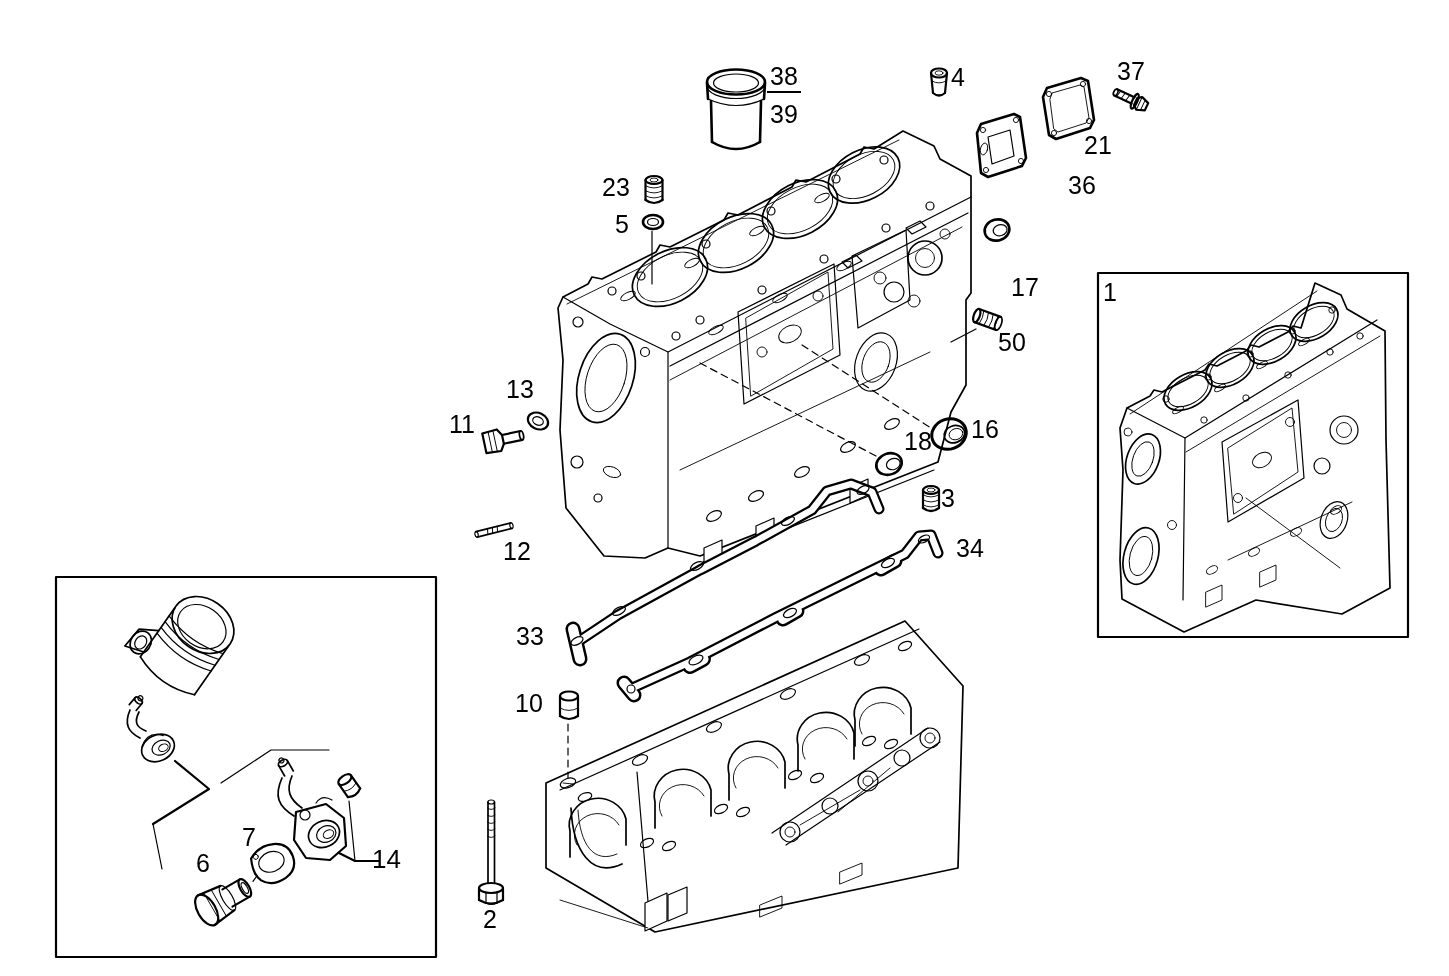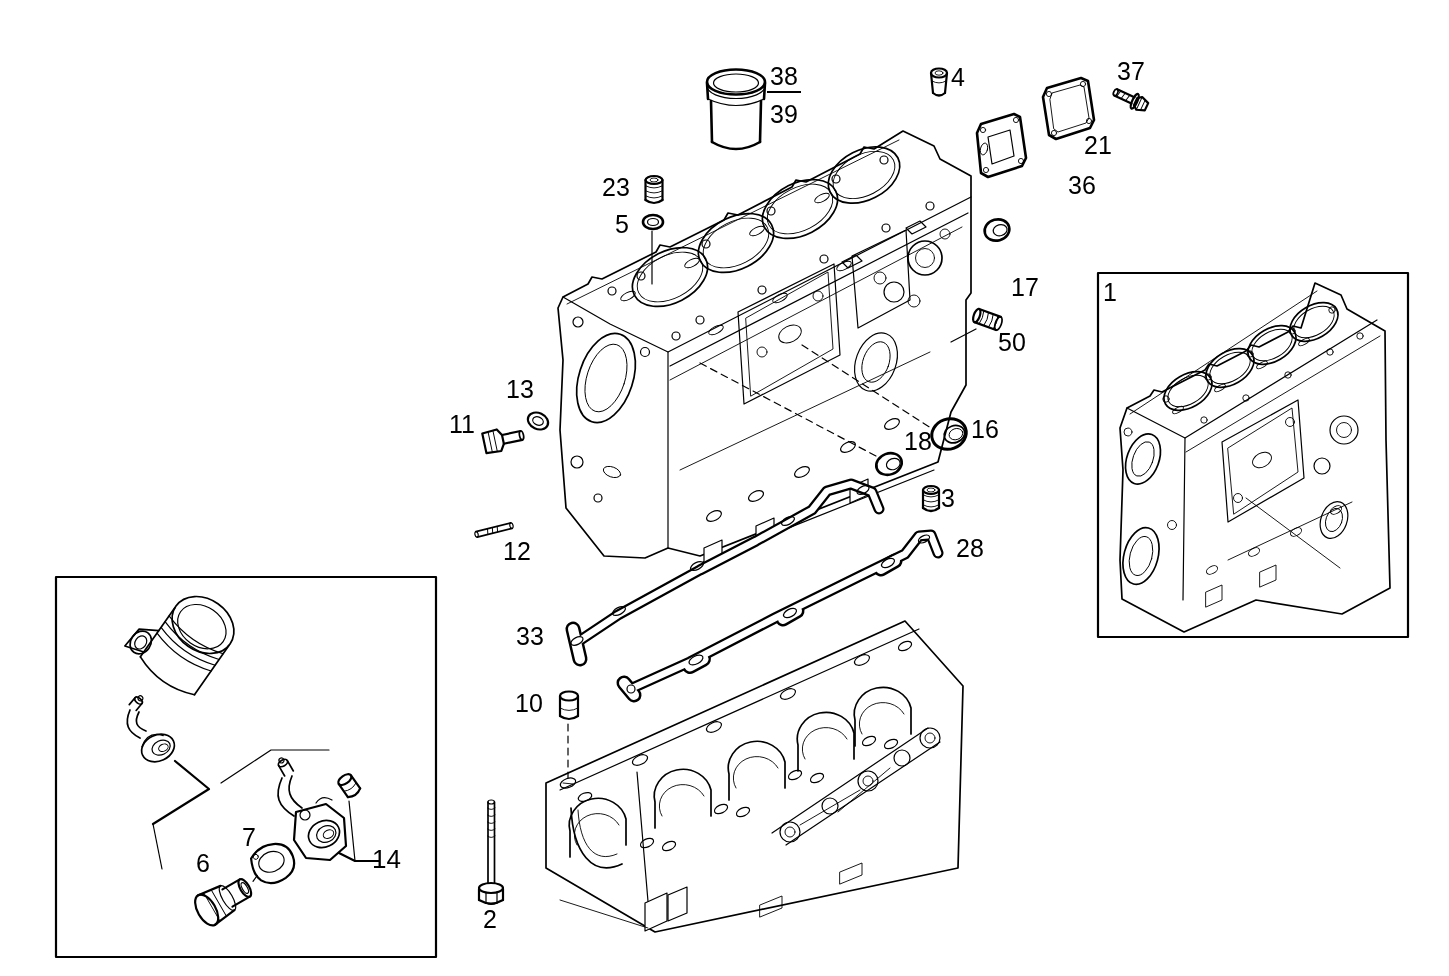--- a/index.html
+++ b/index.html
@@ -499,21 +499,21 @@
       <div class="callout" style="left: 1011px; top: 237px; font-size: 25px; margin-top: 37px;">17</div>
       <div class="callout" style="left: 602px; top: 174px; font-size: 25px;">23</div>
       <div class="callout" style="left: 615px; top: 211px; font-size: 25px;">5</div>
       <div class="callout" style="left: 998px; top: 329px; font-size: 25px;">50</div>
       <div class="callout" style="left: 1103px; top: 279px; font-size: 25px;">1</div>
       <div class="callout" style="left: 506px; top: 376px; font-size: 25px;">13</div>
       <div class="callout" style="left: 449px; top: 411px; font-size: 25px;">11</div>
       <div class="callout" style="left: 971px; top: 416px; font-size: 25px;">16</div>
       <div class="callout" style="left: 904px; top: 428px; font-size: 25px;">18</div>
       <div class="callout" style="left: 941px; top: 485px; font-size: 25px;">3</div>
-      <div class="callout" style="left: 956px; top: 535px; font-size: 25px;">28</div>
+      <div class="callout" style="left: 956px; top: 535px; font-size: 25px;">34</div>
       <div class="callout" style="left: 503px; top: 538px; font-size: 25px;">12</div>
       <div class="callout" style="left: 516px; top: 623px; font-size: 25px;">33</div>
       <div class="callout" style="left: 515px; top: 690px; font-size: 25px;">10</div>
       <div class="callout" style="left: 483px; top: 906px; font-size: 25px;">2</div>
       <div class="callout" style="left: 196px; top: 850px; font-size: 25px;">6</div>
       <div class="callout" style="left: 242px; top: 824px; font-size: 25px;">7</div>
       <div class="callout" style="left: 372px; top: 846px; font-size: 26px;">14</div>
     </div>
 </div>
 

